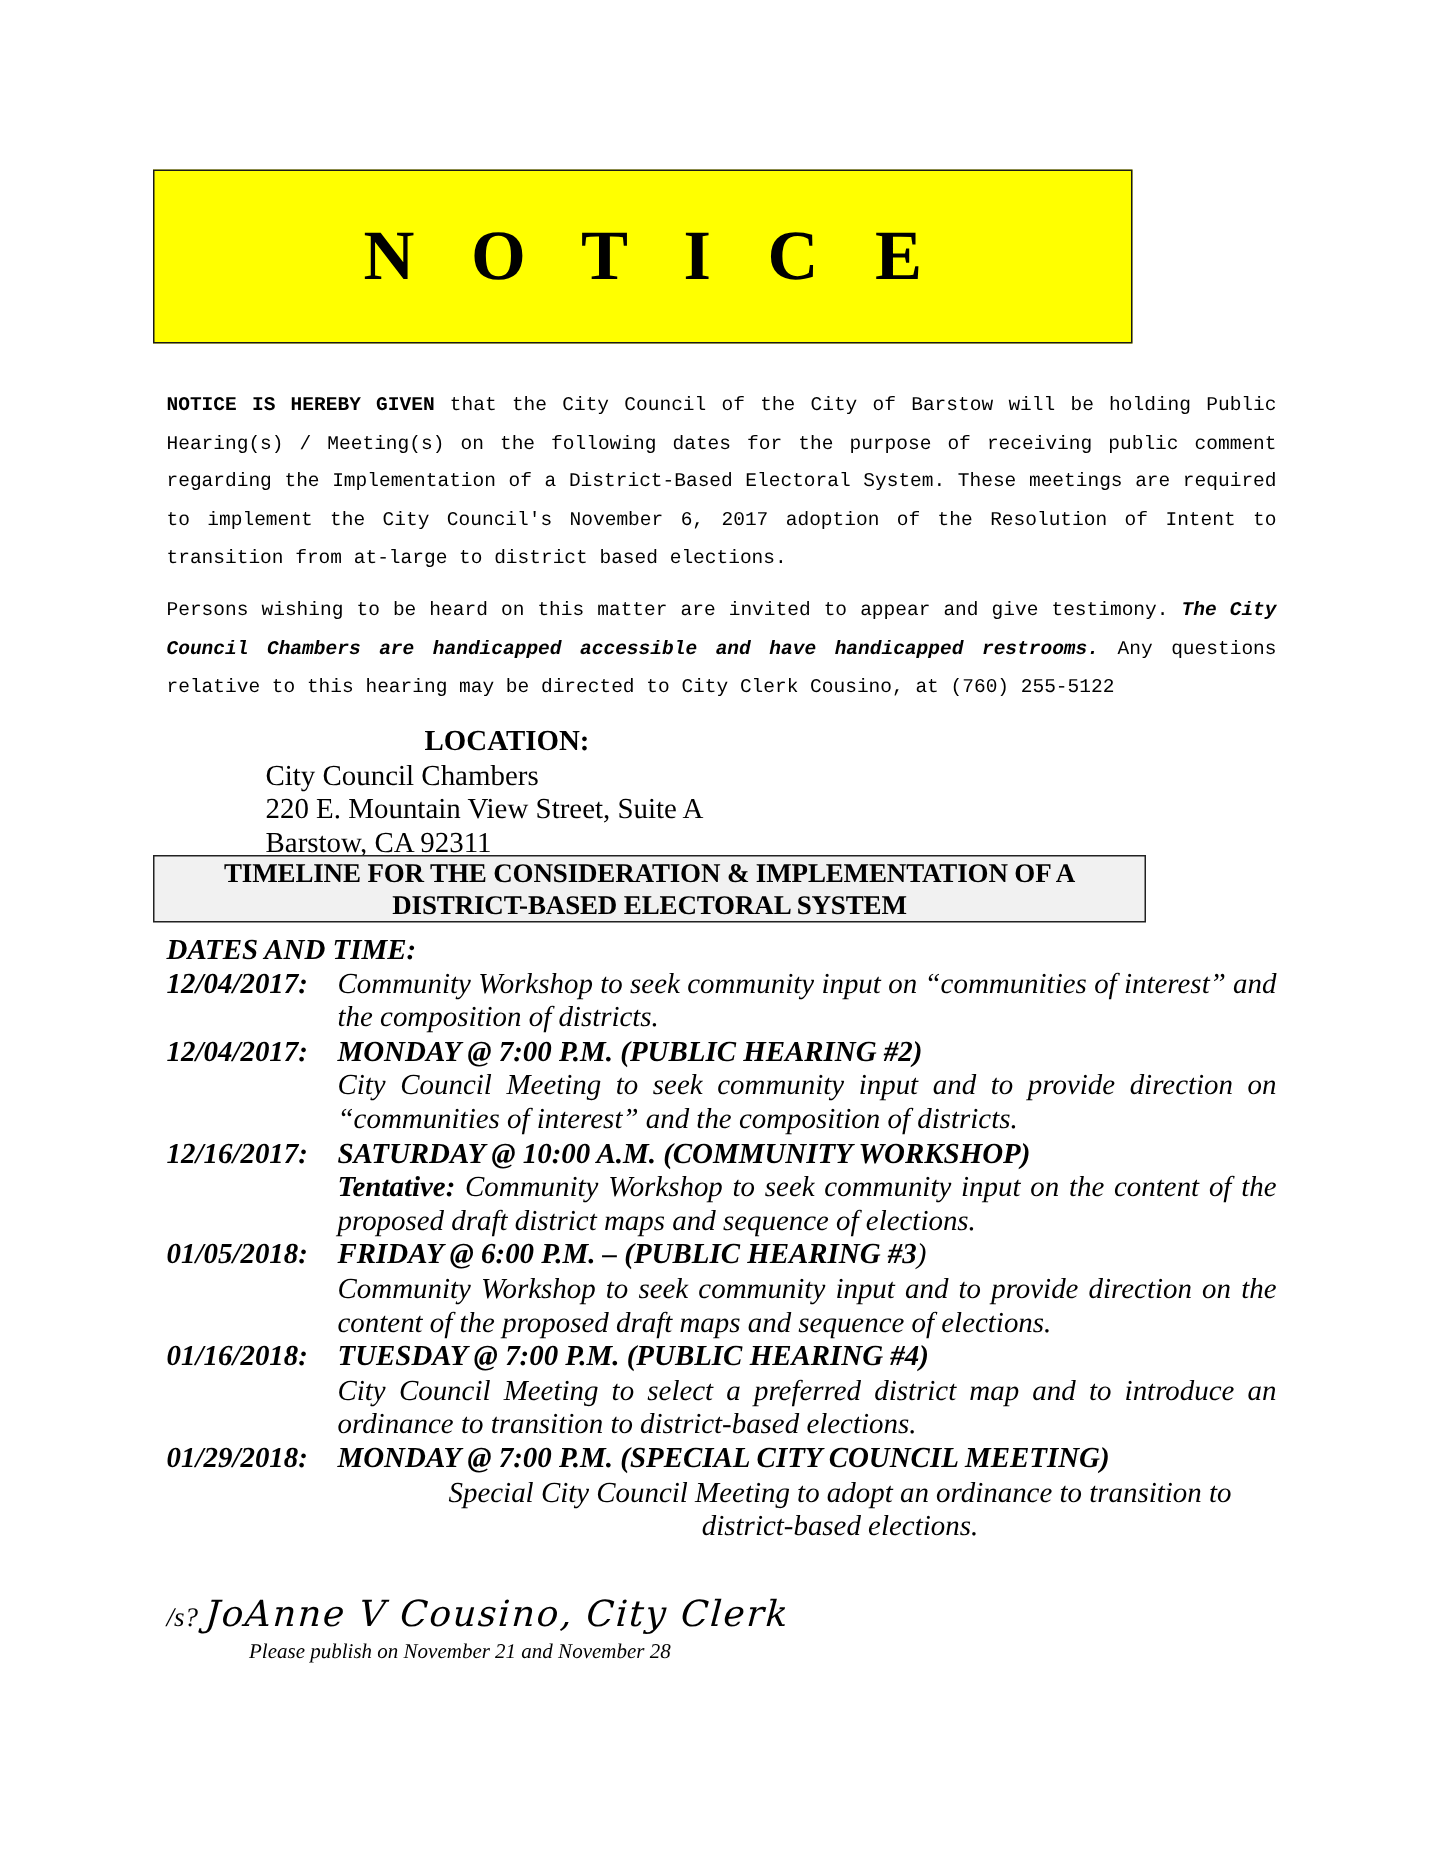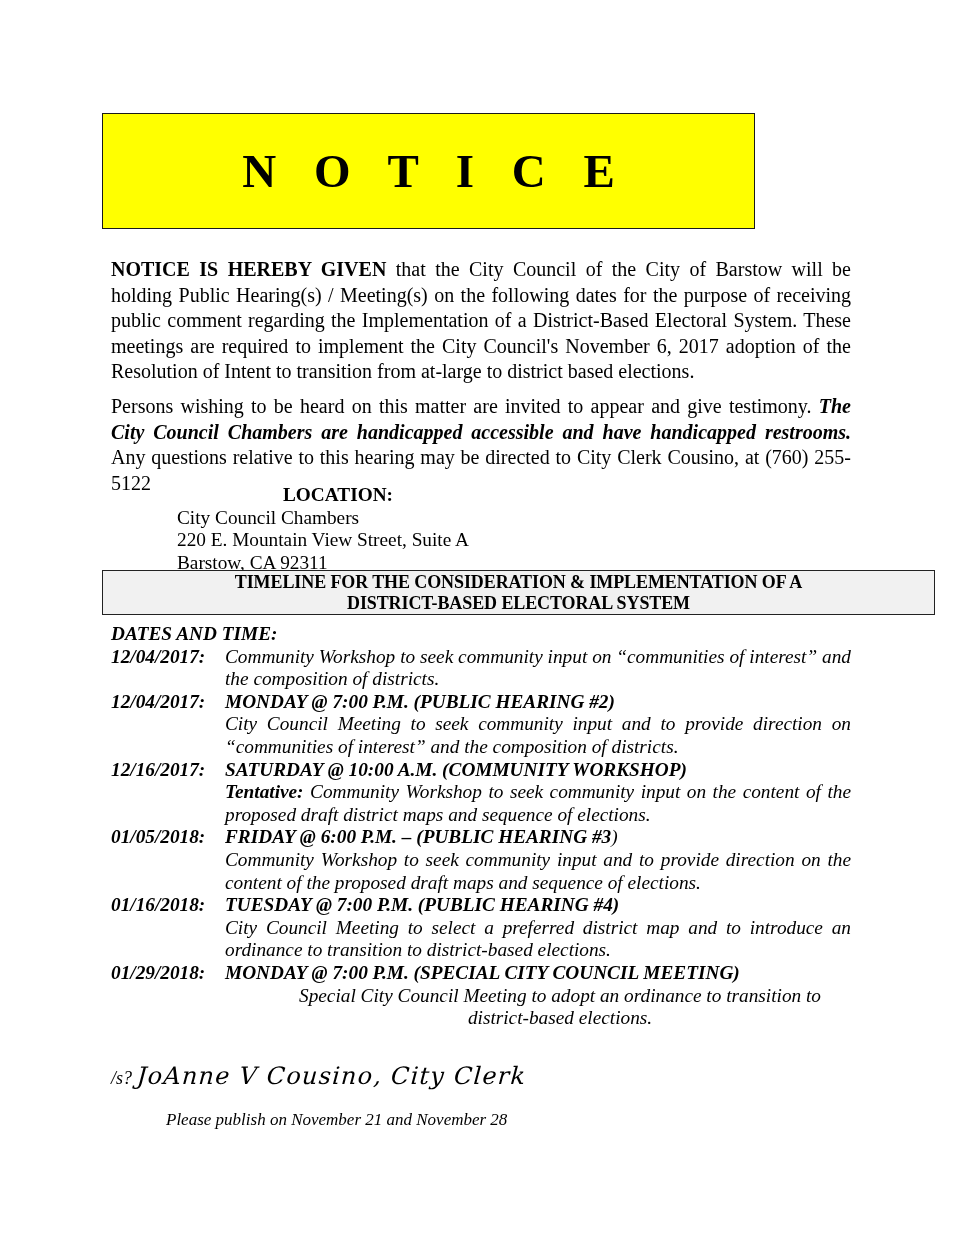--- a/index.html
+++ b/index.html
@@ -45,24 +45,25 @@
     line-height: 1;
     text-indent: 13px;
     color: #000000;
   }
 
   
   .body-text {
     position: absolute;
     left: 111px;
     width: 740px;
-    font-size: 20px;
+    font-size: 13px;
     line-height: 25.6px;
     text-align: justify;
     text-justify: inter-word;
+    font-family: Liberation Mono, monospace;
   }
   .para1 { top: 257px; }
   .para2 { top: 394px; }
 
   .body-text b { font-weight: bold; }
   .body-text .bi { font-weight: bold; font-style: italic; }
 
   
   .location-block {
     position: absolute;
@@ -87,21 +88,21 @@
   .location-lines {
     padding-left: 66px;
   }
   .location-lines div { white-space: nowrap; }
 
   
   .timeline-box {
     position: absolute;
     left: 102px;
     top: 570px;
-    width: 833px;
+    width: 662px;
     height: 45px;
     background: #F1F1F1;
     border: 1.2px solid #222222;
     box-sizing: border-box;
     display: flex;
     flex-direction: column;
     align-items: center;
     justify-content: center;
   }
   .timeline-box div {
@@ -172,22 +173,22 @@
     font-family: "DejaVu Serif", "Liberation Serif", serif;
     font-style: italic;
     font-size: 24px;
     letter-spacing: 1.2px;
     margin-left: 5px;
     transform: skewX(-4deg);
     display: inline-block;
   }
   .publish-line {
     font-style: italic;
-    font-size: 17px;
-    margin-top: 20px;
+    font-size: 14px;
+    margin-top: 4px;
     padding-left: 55px;
     white-space: nowrap;
   }
 </style>
 </head>
 <body>
 
 <div class="page">
 
   <div class="notice-banner">

